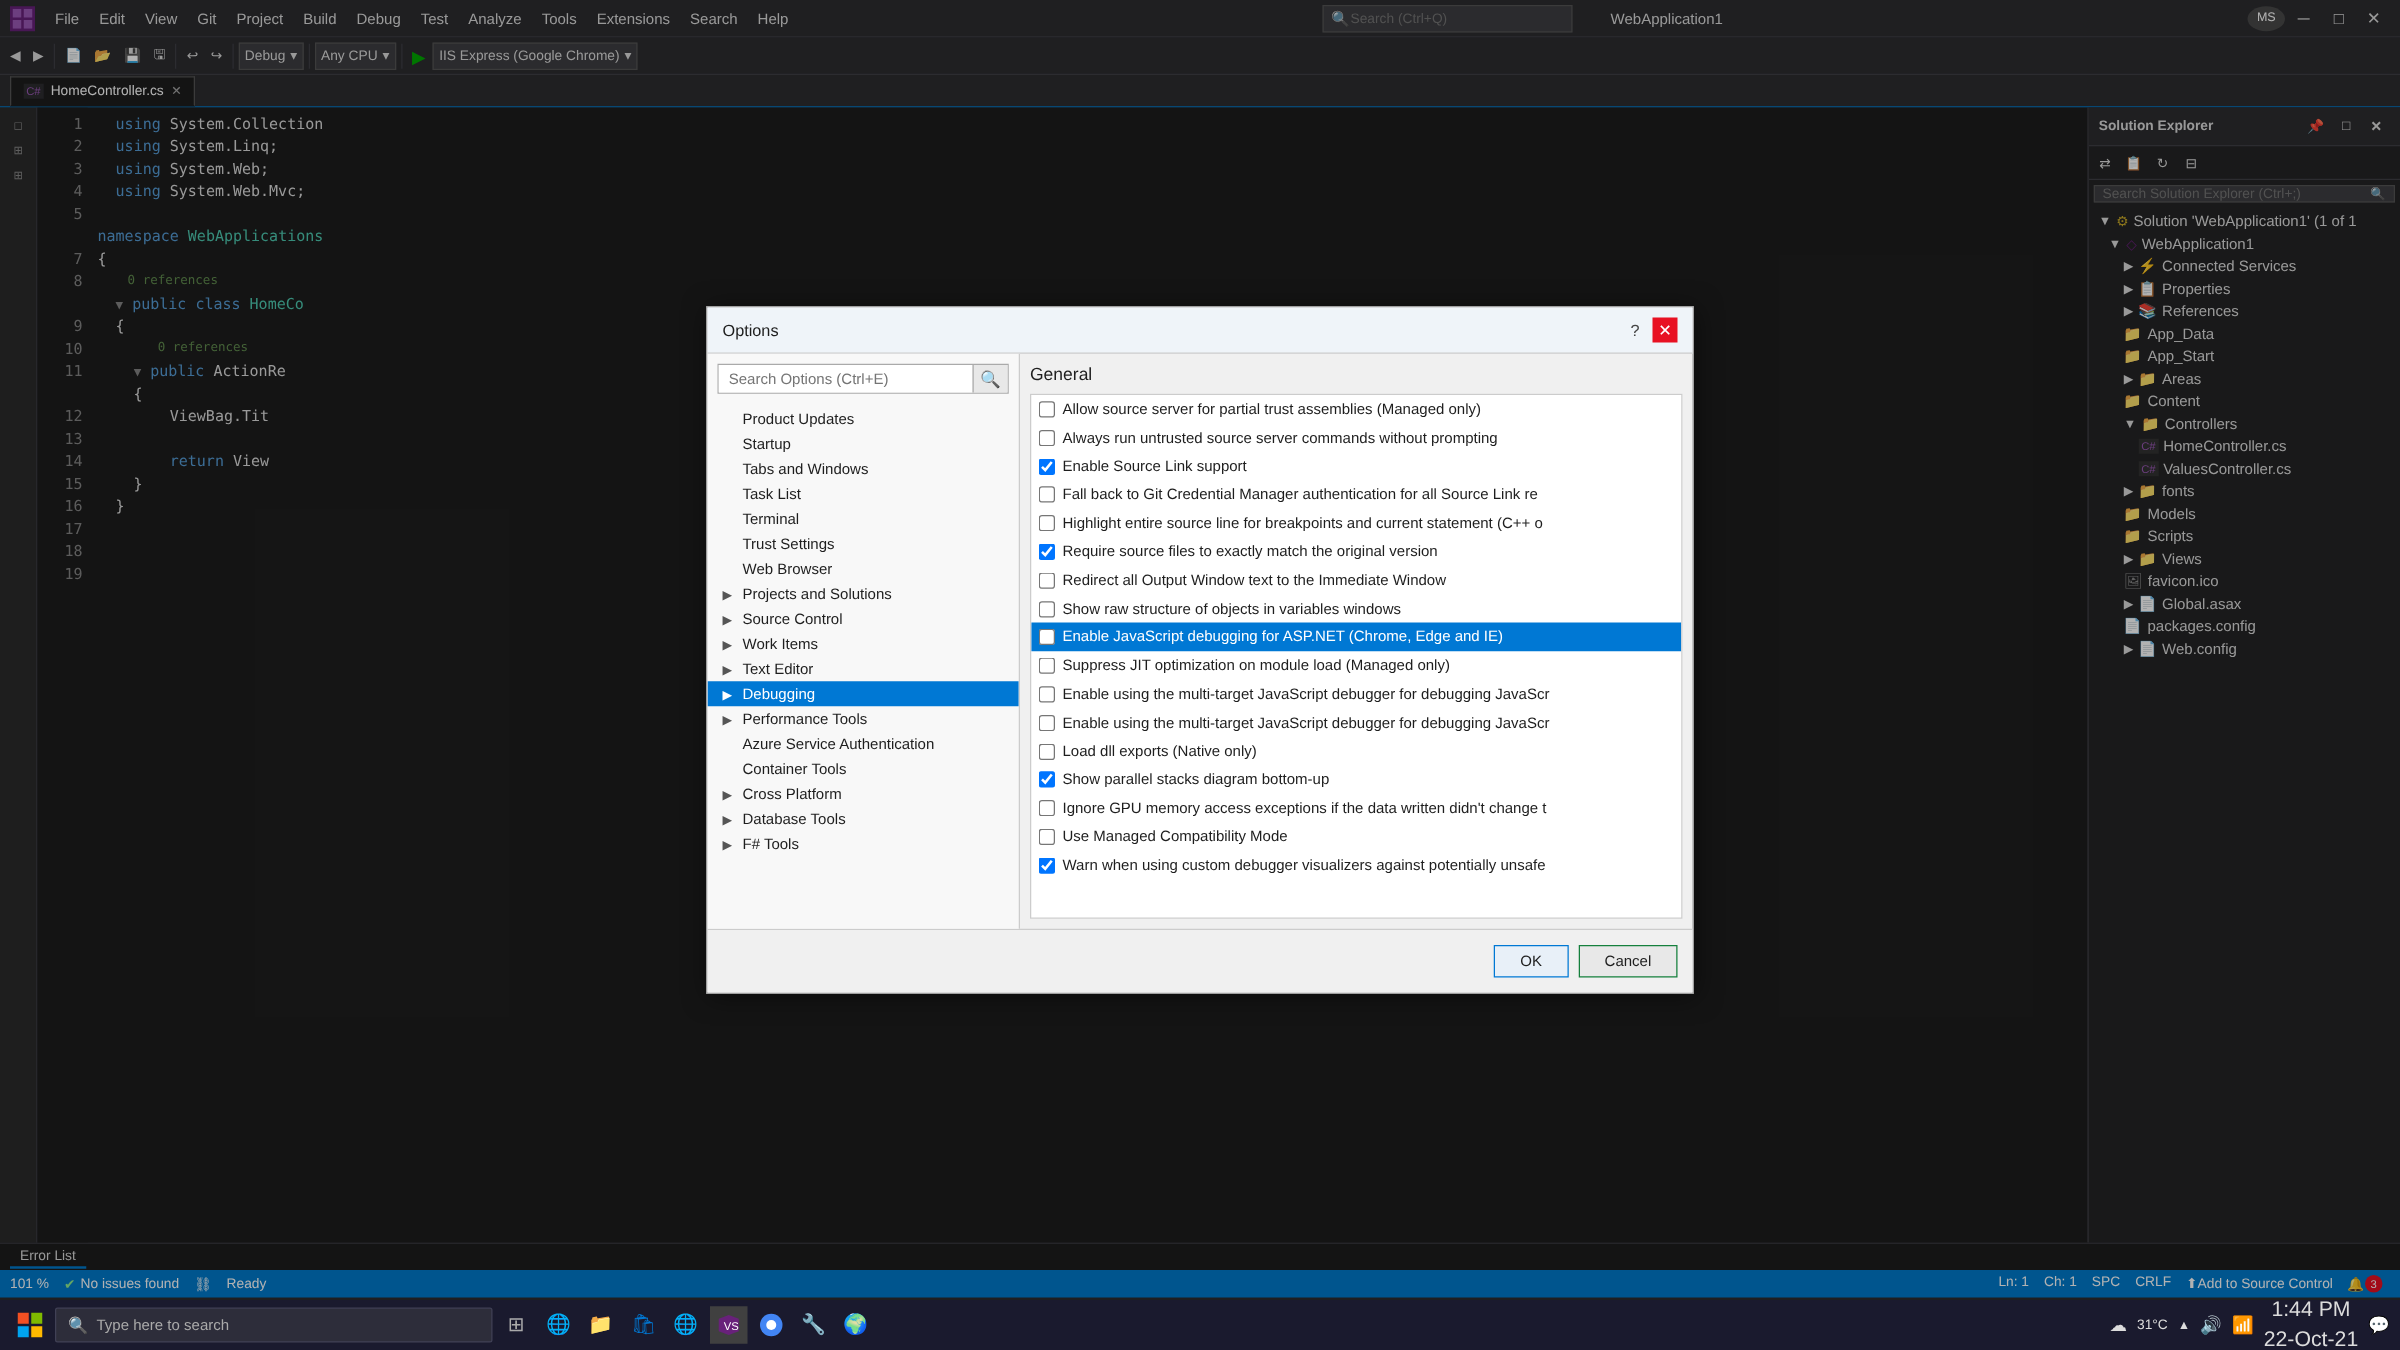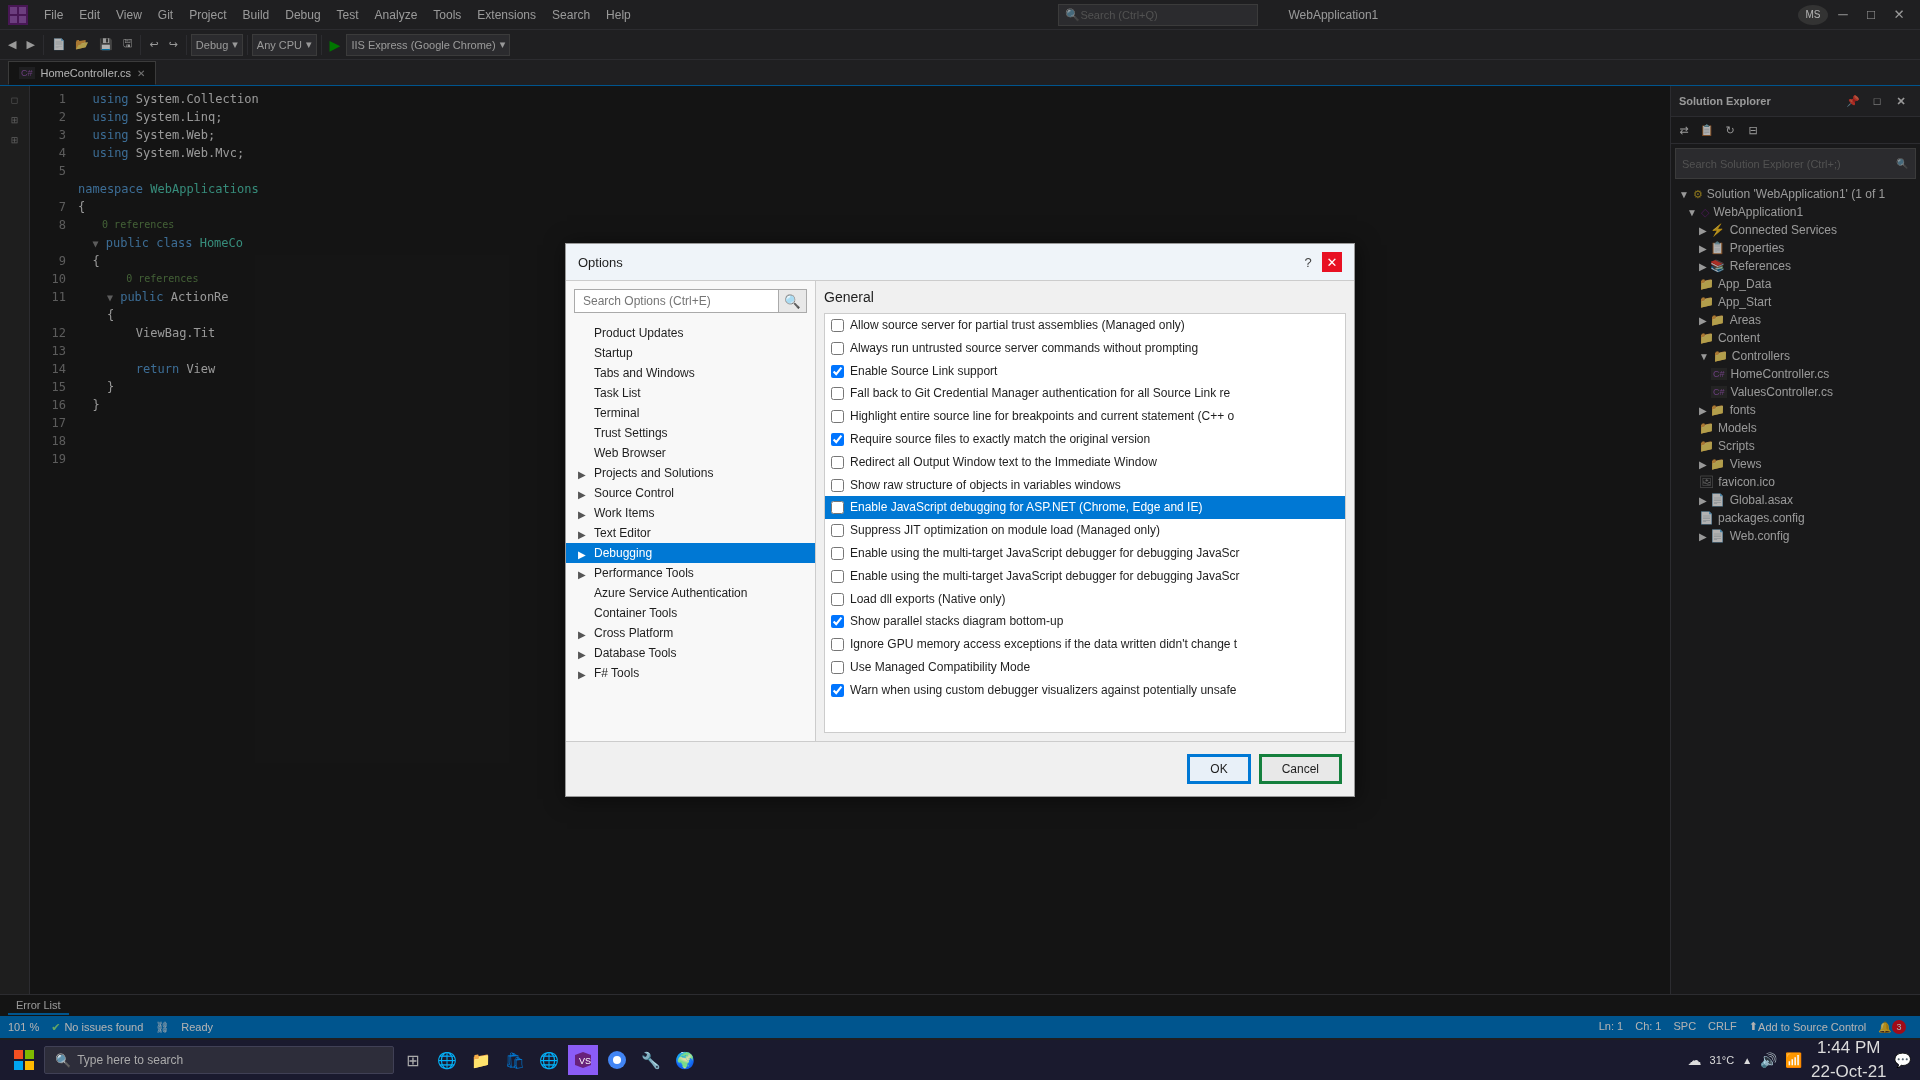--- a/index.html
+++ b/index.html
@@ -40,21 +40,21 @@
     .kw { color: #569cd6; }
     .cl { color: #4ec9b0; }
     .ns { color: #4ec9b0; }
     .expand-btn { color: #858585; font-size: 10px; cursor: pointer; }
 
     
     .solution-explorer { width: 250px; background: #252526; border-left: 1px solid #3f3f46; display: flex; flex-direction: column; }
     .se-header { background: #2d2d30; padding: 4px 8px; font-size: 11px; color: #dcdcdc; font-weight: bold; display: flex; align-items: center; justify-content: space-between; border-bottom: 1px solid #3f3f46; }
     .se-toolbar { display: flex; align-items: center; padding: 2px; gap: 1px; border-bottom: 1px solid #3f3f46; }
     .se-toolbar-btn { width: 22px; height: 22px; display: flex; align-items: center; justify-content: center; cursor: pointer; color: #dcdcdc; font-size: 11px; }
-    .se-search { background: #3e3e42; border: 1px solid #555; margin: 4px; height: 31px; display: flex; align-items: center; padding: 0 6px; }
+    .se-search { background: #3e3e42; border: 1px solid #555; margin: 4px; height: 14px; display: flex; align-items: center; padding: 0 6px; }
     .se-search input { background: transparent; border: none; color: #dcdcdc; outline: none; font-size: 11px; width: 100%; }
     .se-tree { flex: 1; overflow-y: auto; padding: 2px 0; }
     .se-item { padding: 2px 4px 2px 8px; cursor: pointer; display: flex; align-items: center; gap: 4px; font-size: 12px; color: #dcdcdc; }
     .se-indent-1 { padding-left: 16px; }
     .se-indent-2 { padding-left: 28px; }
     .se-indent-3 { padding-left: 40px; }
     .status-item { padding: 0 6px; height: 100%; display: flex; align-items: center; cursor: pointer; }
 
     
     .taskbar { background: #1a1a2e; height: 40px; display: flex; align-items: center; padding: 0 8px; gap: 4px; position: absolute; bottom: 0; left: 0; right: 0; }
@@ -91,21 +91,21 @@
     .dialog-tree-item .expand-arrow { font-size: 10px; color: #555; width: 12px; flex-shrink: 0; }
     .dialog-tree-item.active-item .expand-arrow { color: white; }
     .dialog-right { flex: 1; display: flex; flex-direction: column; padding: 8px; }
     .dialog-section-title { font-size: 14px; color: #1e1e1e; margin-bottom: 8px; font-weight: normal; }
     .options-list { flex: 1; overflow-y: auto; border: 1px solid #ccc; background: white; }
     .option-item { display: flex; align-items: flex-start; padding: 3px 6px; gap: 6px; font-size: 12px; color: #1e1e1e; cursor: pointer; }
     .option-item.highlighted { background: #0078d4; color: white; }
     .option-item input[type="checkbox"] { margin-top: 2px; flex-shrink: 0; cursor: pointer; }
     .option-item-text { line-height: 1.4; }
     .dialog-footer { padding: 12px; display: flex; justify-content: flex-end; gap: 8px; background: #f0f0f0; border-top: 1px solid #ccc; }
-    .dialog-btn { padding: 5px 20px; font-size: 12px; cursor: pointer; border: 3px solid #15803d; background: #e8e8e8; color: #1e1e1e; }
+    .dialog-btn { padding: 5px 20px; font-size: 12px; cursor: pointer; border: 1px solid #15803d; background: #e8e8e8; color: #1e1e1e; }
     .dialog-btn.primary { background: #e8f0f8; border-color: #0078d4; }
 
     
     ::-webkit-scrollbar { width: 8px; height: 8px; }
     ::-webkit-scrollbar-track { background: #2d2d30; }
     ::-webkit-scrollbar-thumb { background: #555; }
     .dialog .options-list::-webkit-scrollbar-track { background: #f0f0f0; }
     .dialog .options-list::-webkit-scrollbar-thumb { background: #c0c0c0; }
     .dialog-tree::-webkit-scrollbar-track { background: #f8f8f8; }
     .dialog-tree::-webkit-scrollbar-thumb { background: #c0c0c0; }
@@ -394,21 +394,21 @@
   </div>
   <div class="taskbar-search">
     <span style="font-size:13px;color:#aaa;">🔍</span>
     <span style="color:#aaa;font-size:12px;">Type here to search</span>
   </div>
   <div class="taskbar-icon" style="color:#aaa;">⊞</div>
   <div class="taskbar-icon" style="color:#0078d4;">🌐</div>
   <div class="taskbar-icon" style="color:#dca030;">📁</div>
   <div class="taskbar-icon" style="color:#0078d4;">🛍</div>
   <div class="taskbar-icon" style="color:#00a4ef;">🌐</div>
-  <div class="taskbar-icon" style="background:#8b5cf6;padding:2px;font-size:12px;">
+  <div class="taskbar-icon" style="background:#404040;padding:2px;font-size:12px;">
     <svg width="20" height="20" viewBox="0 0 20 20">
         <polygon points="10,2 18,5 18,15 10,18 2,15 2,5" fill="#68217a"></polygon>
         <text x="6" y="14" font-size="9" fill="white">VS</text>
       </svg>
   </div>
   <div class="taskbar-icon">
     <svg width="20" height="20" viewBox="0 0 20 20">
         <circle cx="10" cy="10" r="9" fill="#4285f4"></circle>
         <circle cx="10" cy="10" r="4" fill="white"></circle>
       </svg>

